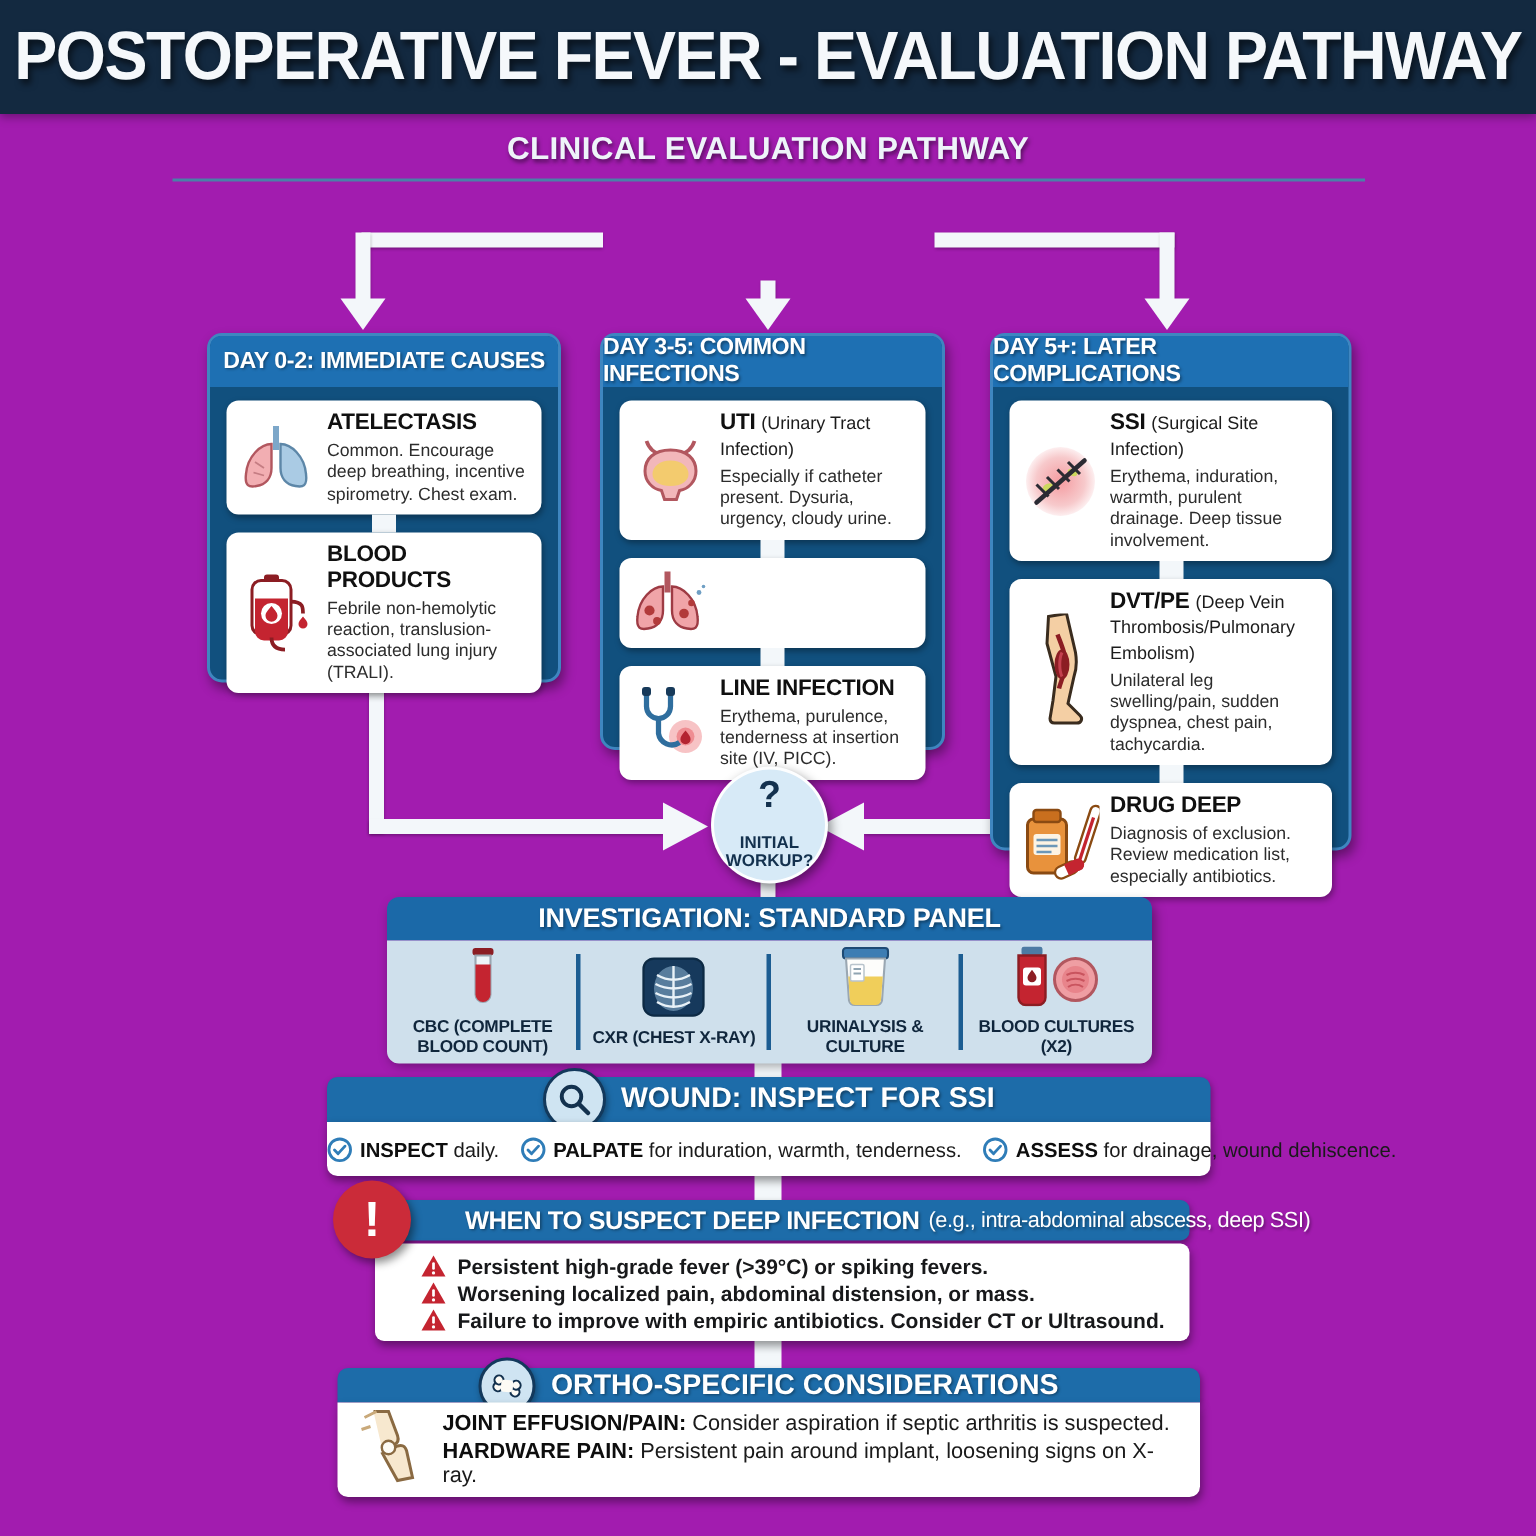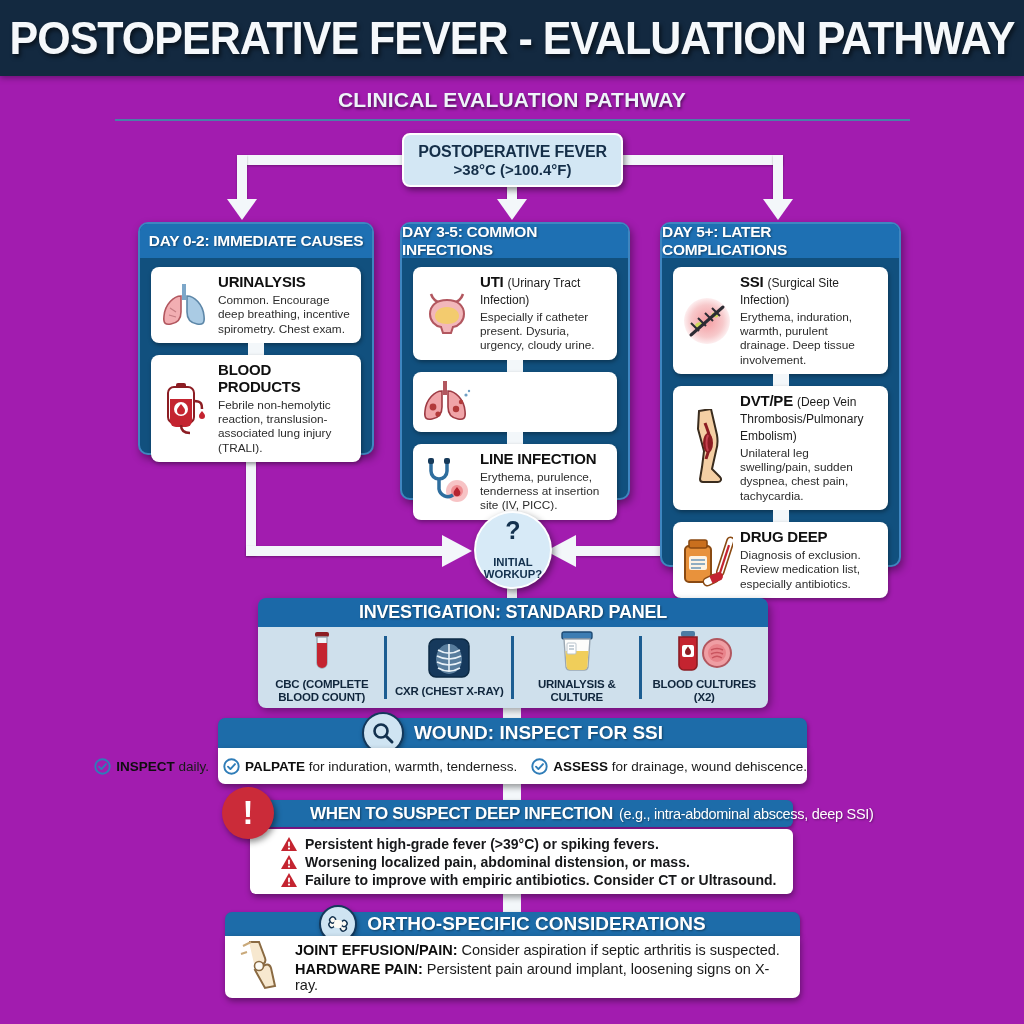--- a/index.html
+++ b/index.html
@@ -74,21 +74,21 @@
 
   
   .band{position:absolute;display:flex;flex-direction:column;z-index:3;}
   .band-header{background:#1d6ca9;display:flex;align-items:center;justify-content:center;color:#fff;
     font-weight:800;text-shadow:1px 1px 2px rgba(0,0,0,.4);box-shadow:1px 2px 4px rgba(0,0,0,.35);}
   .band-body{background:#ffffff;box-shadow:1px 3px 6px rgba(0,0,0,.4);}
 
   .wound{left:218px;top:718px;width:589px;height:66px;}
   .wound .band-header{height:30px;border-radius:7px 7px 0 0;font-size:19px;gap:10px;overflow:visible;}
   .wound .band-body{height:36px;border-radius:0 0 7px 7px;display:flex;align-items:center;
-    justify-content:flex-end;gap:14px;}
+    justify-content:space-between;gap:14px;}
   .badge-circle{width:42px;height:42px;border-radius:50%;background:#cfe4f2;border:2px solid #13395c;
     display:flex;align-items:center;justify-content:center;flex-shrink:0;margin:-8px 0;
     box-shadow:1px 2px 4px rgba(0,0,0,.35);}
   .check-item{display:flex;align-items:center;gap:5px;font-size:13.5px;color:#1a1a1a;white-space:nowrap;}
   .check-item b{font-weight:800;color:#0e0e0e;}
 
   .deep{left:250px;top:800px;width:543px;height:94px;}
   .deep .band-header{height:27px;margin-left:14px;border-radius:6px;justify-content:flex-start;
     padding-left:46px;font-size:17px;letter-spacing:-.3px;white-space:nowrap;}
   .deep .band-header .note{font-weight:500;font-size:14.5px;margin-left:6px;}
@@ -135,41 +135,37 @@
   <div class="arrow-right" style="left:442px;top:535px"></div>
   <div class="conn" style="left:576px;top:546px;width:86px;height:10px"></div>
   <div class="arrow-left" style="left:546px;top:535px"></div>
   <div class="conn" style="left:507px;top:498px;width:10px;height:18px"></div>
   <div class="conn" style="left:507px;top:586px;width:10px;height:14px"></div>
 
   <div class="sect-tab" style="left:503px;top:701px;height:21px"></div>
   <div class="sect-tab" style="left:503px;top:779px;height:25px"></div>
   <div class="sect-tab" style="left:503px;top:891px;height:25px"></div>
 
-  <div class="fever-box">
-    <div class="fever-title">POSTOPERATIVE FEVER</div>
-    <div class="fever-criteria">&gt;38°C (&gt;100.4°F)</div>
-  </div>
 
   <div class="col-panel" style="left:138px;top:222px;width:236px;height:233px">
     <div class="col-header">
         <span>DAY 0-2: IMMEDIATE CAUSES</span>
       </div>
     <div class="col-body">
       <div class="card">
         <span class="icon">
           <svg width="50" height="46" viewBox="0 0 50 46">
               <path d="M24 2v16" stroke="#7da7c9" stroke-width="4" fill="none"></path>
               <path d="M21 14C14 14 5 22 4 34c-1 8 2 9 7 8 6-1 10-5 10-12z" fill="#f2aeb2" stroke="#b2575f" stroke-width="1.6"></path>
               <path d="M27 14c7 0 16 8 17 20 1 8-2 9-7 8-6-1-10-5-10-12z" fill="#aacbe4" stroke="#5d87a8" stroke-width="1.6"></path>
               <path d="M10 26l6 4M9 33l7 2" stroke="#c57d83" stroke-width="1.2" fill="none"></path>
             </svg>
         </span>
         <div class="card-text">
-          <div class="card-title"><b>URINALYSIS</b> <span class="suffix"></span></div>
+          <div class="card-title"><b>ATELECTASIS</b> <span class="suffix"></span></div>
           <div class="card-body">Common. Encourage deep breathing, incentive spirometry. Chest exam.</div>
         </div>
       </div>
       <div class="gap-tab"></div>
       <div class="card">
         <span class="icon">
           <svg width="46" height="56" viewBox="0 0 46 56">
               <rect x="6" y="6" width="26" height="36" rx="6" fill="#fff" stroke="#8c1d23" stroke-width="2"></rect>
               <path d="M8 18h22v22a6 6 0 0 1-6 6H14a6 6 0 0 1-6-6z" fill="#c42430"></path>
               <circle cx="19" cy="28" r="7" fill="#fff"></circle>

